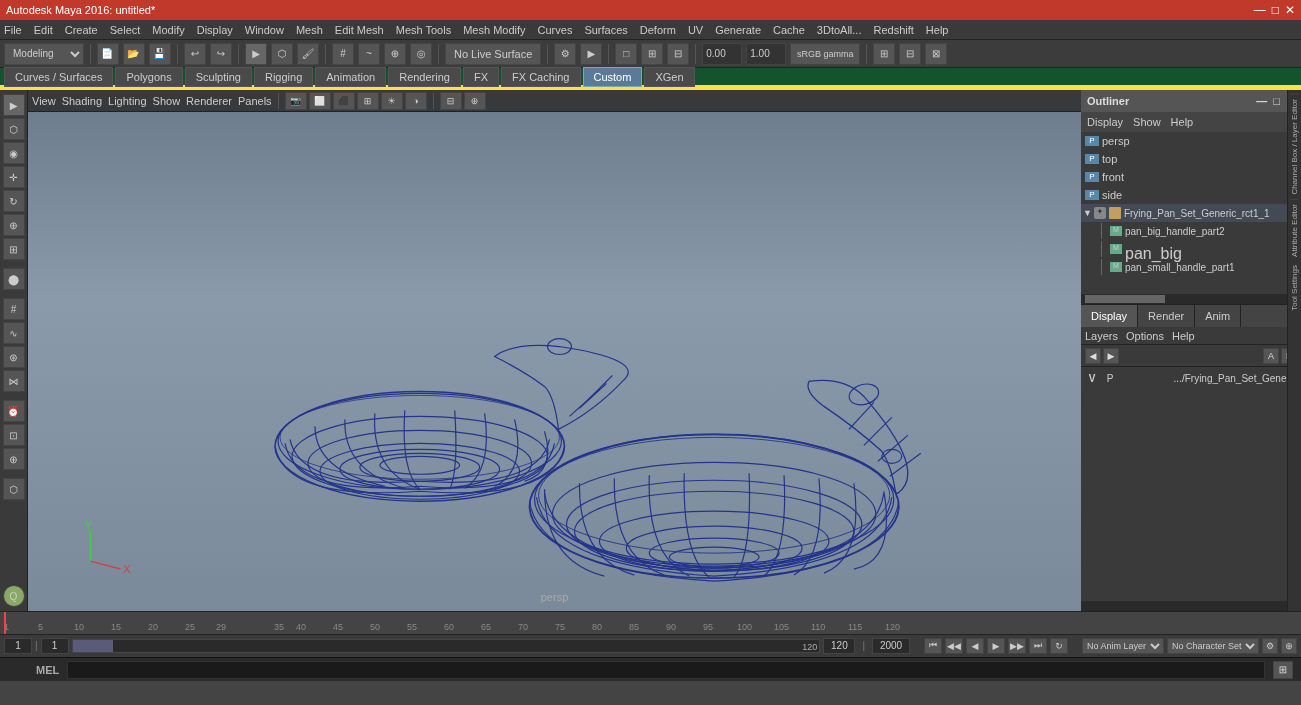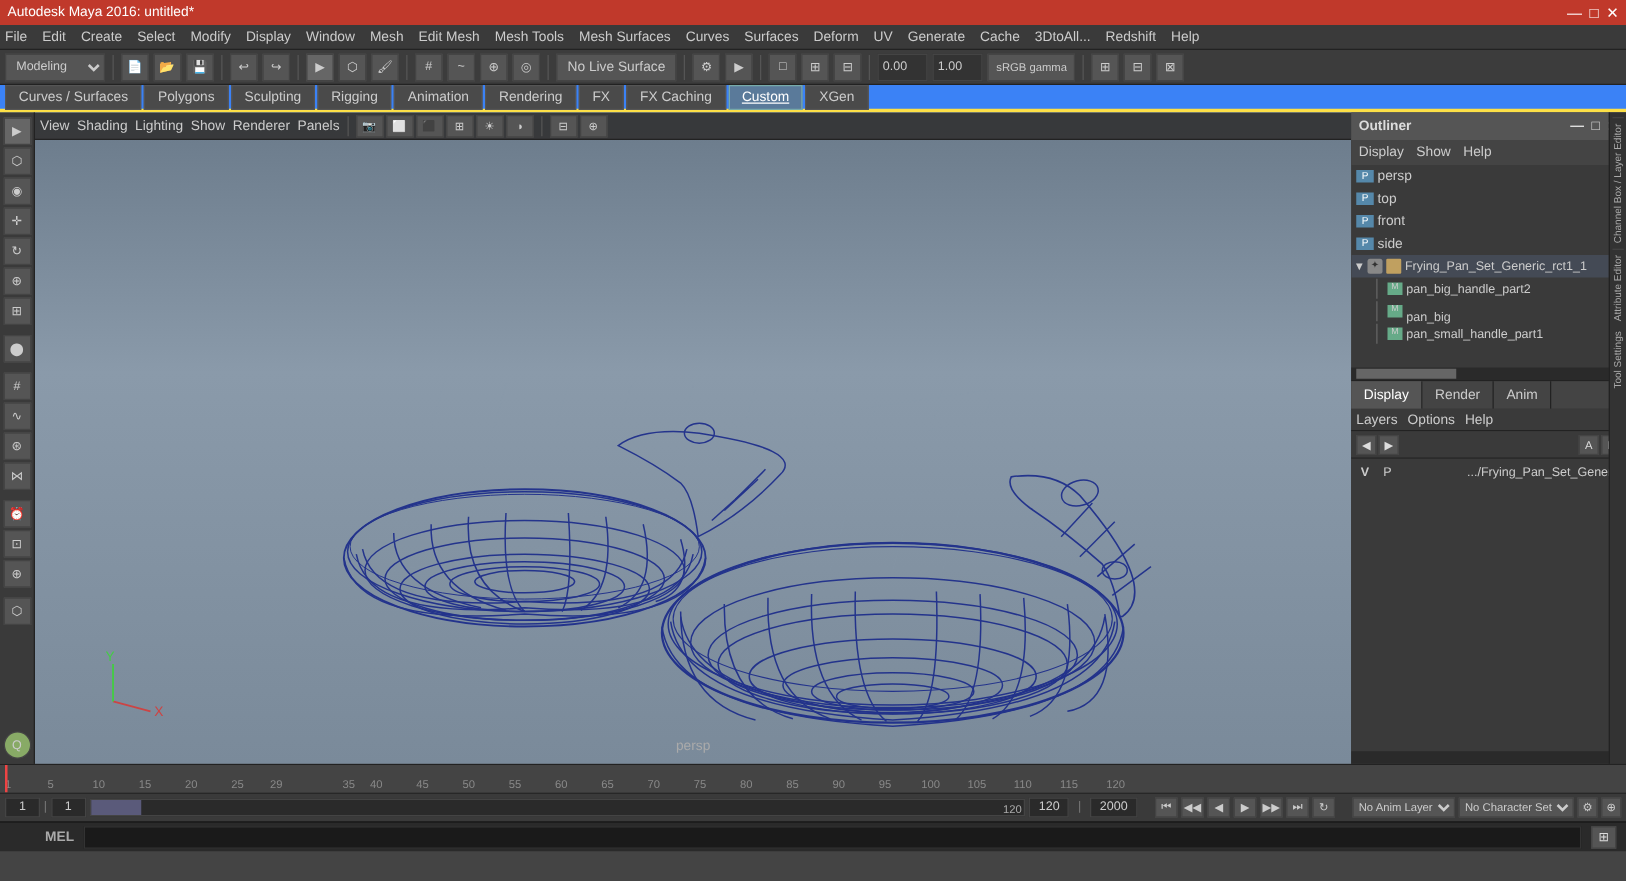--- a/index.html
+++ b/index.html
@@ -70,43 +70,42 @@
       background: #333;
       border: 1px solid #444;
       color: #ccc;
       font-size: 10px;
       padding: 0 3px;
     }
 
     
     #shelf {
       height: 22px;
-      background: #3b82f6;
+      background: #14532d;
       display: flex;
       align-items: center;
       padding: 0 4px;
       gap: 2px;
-      border-bottom: 3px solid #fde047;
+      border-bottom: 5px solid #fde047;
     }
     .shelf-tab {
       height: 20px;
       padding: 0 10px;
       background: #4a4a4a;
       border: 1px solid #555;
       color: #ccc;
       font-size: 11px;
       cursor: pointer;
       display: flex;
       align-items: center;
     }
     .shelf-tab.active {
       background: #5a7a9a;
       border-color: #7aa;
       color: white;
-      text-decoration: underline;
     }
 
     
     #main {
       display: flex;
       height: calc(705px - 20px - 20px - 28px - 22px - 24px - 46px);
     }
 
     
     #left-toolbar {
@@ -373,21 +372,21 @@
   <span>File</span>
   <span>Edit</span>
   <span>Create</span>
   <span>Select</span>
   <span>Modify</span>
   <span>Display</span>
   <span>Window</span>
   <span>Mesh</span>
   <span>Edit Mesh</span>
   <span>Mesh Tools</span>
-  <span>Mesh Surfaces</span>
+  <span>Mesh Modify</span>
   <span>Curves</span>
   <span>Surfaces</span>
   <span>Deform</span>
   <span>UV</span>
   <span>Generate</span>
   <span>Cache</span>
   <span>3DtoAll...</span>
   <span>Redshift</span>
   <span>Help</span>
 </div>
@@ -656,21 +655,21 @@
         </div>
 
         <div class="tree-item" style="padding-left:20px;">
           <span style="display:inline-block;width:1px;height:16px;background:#666;margin-right:8px;"></span>
           <span style="display:inline-block;width:12px;height:10px;background:#66aa88;margin-right:3px;font-size:7px;text-align:center;">M</span>
           <span style="font-size:10px;">pan_big_handle_part2</span>
         </div>
         <div class="tree-item" style="padding-left:20px;">
           <span style="display:inline-block;width:1px;height:16px;background:#666;margin-right:8px;"></span>
           <span style="display:inline-block;width:12px;height:10px;background:#66aa88;margin-right:3px;font-size:7px;text-align:center;">M</span>
-          <span style="font-size:10px;margin-top:10px;">pan_big</span>
+          <span style="font-size:16px;margin-top:10px;">pan_big</span>
         </div>
         <div class="tree-item" style="padding-left:20px;">
           <span style="display:inline-block;width:1px;height:16px;background:#666;margin-right:8px;"></span>
           <span style="display:inline-block;width:12px;height:10px;background:#66aa88;margin-right:3px;font-size:7px;text-align:center;">M</span>
           <span style="font-size:10px;">pan_small_handle_part1</span>
         </div>
 
         <div class="tree-item" style="padding-left:4px;">
           
           

